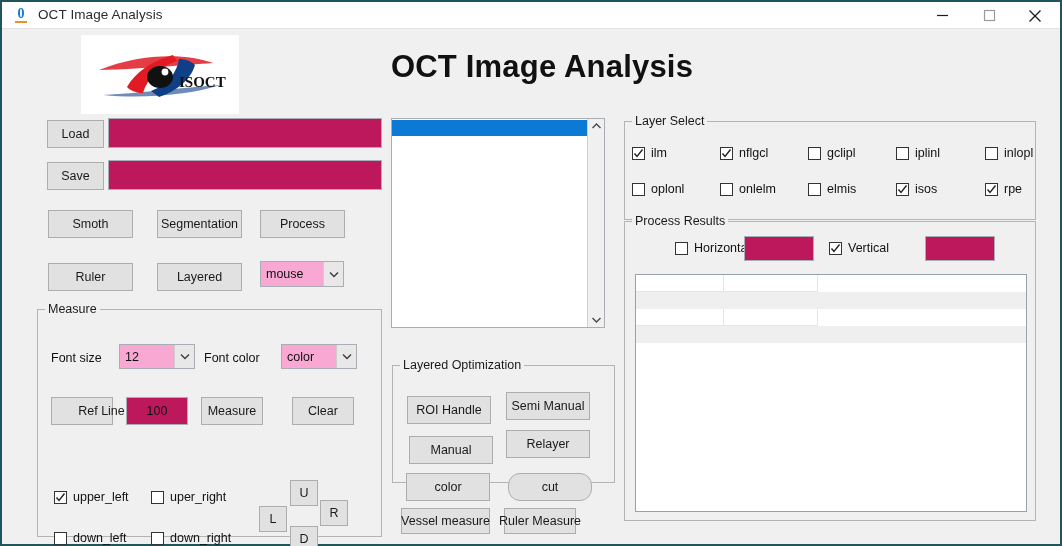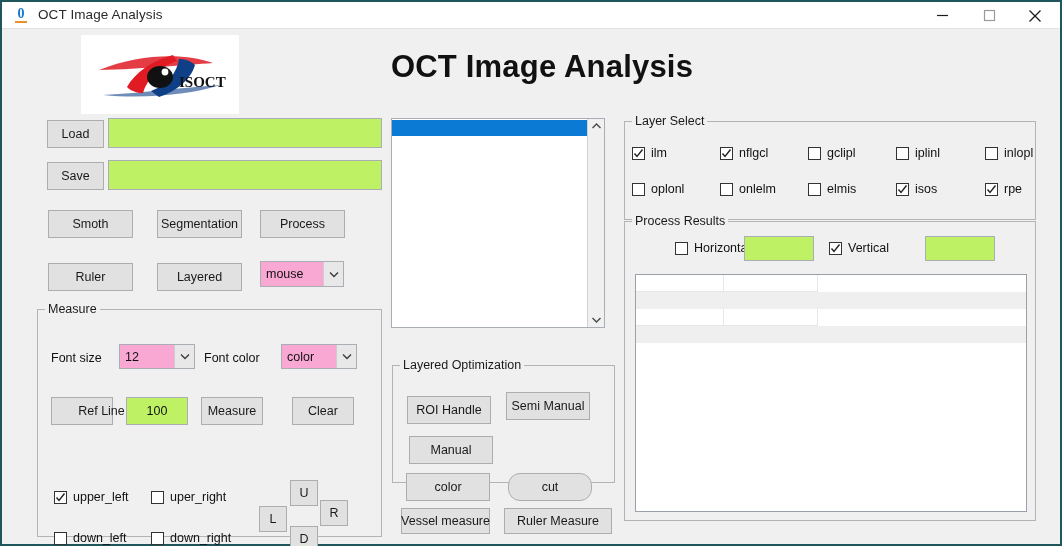--- a/index.html
+++ b/index.html
@@ -78,21 +78,21 @@
     position: absolute;
     background: #e1e1e1;
     border: 1px solid #adadad;
     font-size: 12.5px; color: #1a1a1a;
     display: flex; align-items: center; justify-content: center;
     text-align: center;
     white-space: nowrap;
   }
   .tbox {
     position: absolute;
-    background: #bef264;
+    background: #be185d;
     border: 1px solid #a9adb4;
     font-size: 12.5px; color: #111;
     display: flex; align-items: center;
     padding: 0 4px;
   }
   .tbox.center { justify-content: center; }
   .combo {
     position: absolute;
     background: #f9a8d4;
     border: 1px solid #a9adb4;
@@ -312,26 +312,27 @@
       <div class="btn" style="left:282px; top:190px; width:28px; height:26px;">R</div>
       <div class="btn" style="left:252px; top:216px; width:28px; height:26px;">D</div>
     </div>
 
     <div class="group" style="left:390px; top:312px; width:223px; height:118px;margin-top:24px;">
       <div class="gtitle">Layered Optimization</div>
 
       <div class="btn" style="left:14px; top:30px; width:84px; height:28px;">ROI Handle</div>
       <div class="btn" style="left:16px; top:70px; width:84px; height:28px;">Manual</div>
       <div class="btn" style="left:113px; top:26px; width:84px; height:28px;">Semi Manual</div>
+      <div class="btn" style="left:113px; top:64px; width:84px; height:28px;">Relayer</div>
     </div>
 
     <div class="btn" style="left:404px; top:444px; width:84px; height:28px;">color</div>
     <div class="btn" style="left:506px; top:444px; width:84px; height:28px;border-radius:12px;">cut</div>
     <div class="btn" style="left:399px; top:479px; width:89px; height:26px;">Vessel measure</div>
-    <div class="btn" style="left:502px; top:479px; width:108px; height:26px;">Ruler Measure</div>
+    <div class="btn" style="left:502px; top:479px; width:72px; height:26px;">Ruler Measure</div>
 
     <div class="group" style="left:622px; top:92px; width:412px; height:99px;">
       <div class="gtitle">Layer Select</div>
 
       <div class="chk" style="left:7px; top:24px;">
         <span class="box">
           <svg width="11" height="11" viewBox="0 0 11 11">
               <polyline points="1.5,5.5 4,8.5 9.5,1.5" fill="none" stroke="#222" stroke-width="1.4"></polyline>
             </svg>
         </span>

